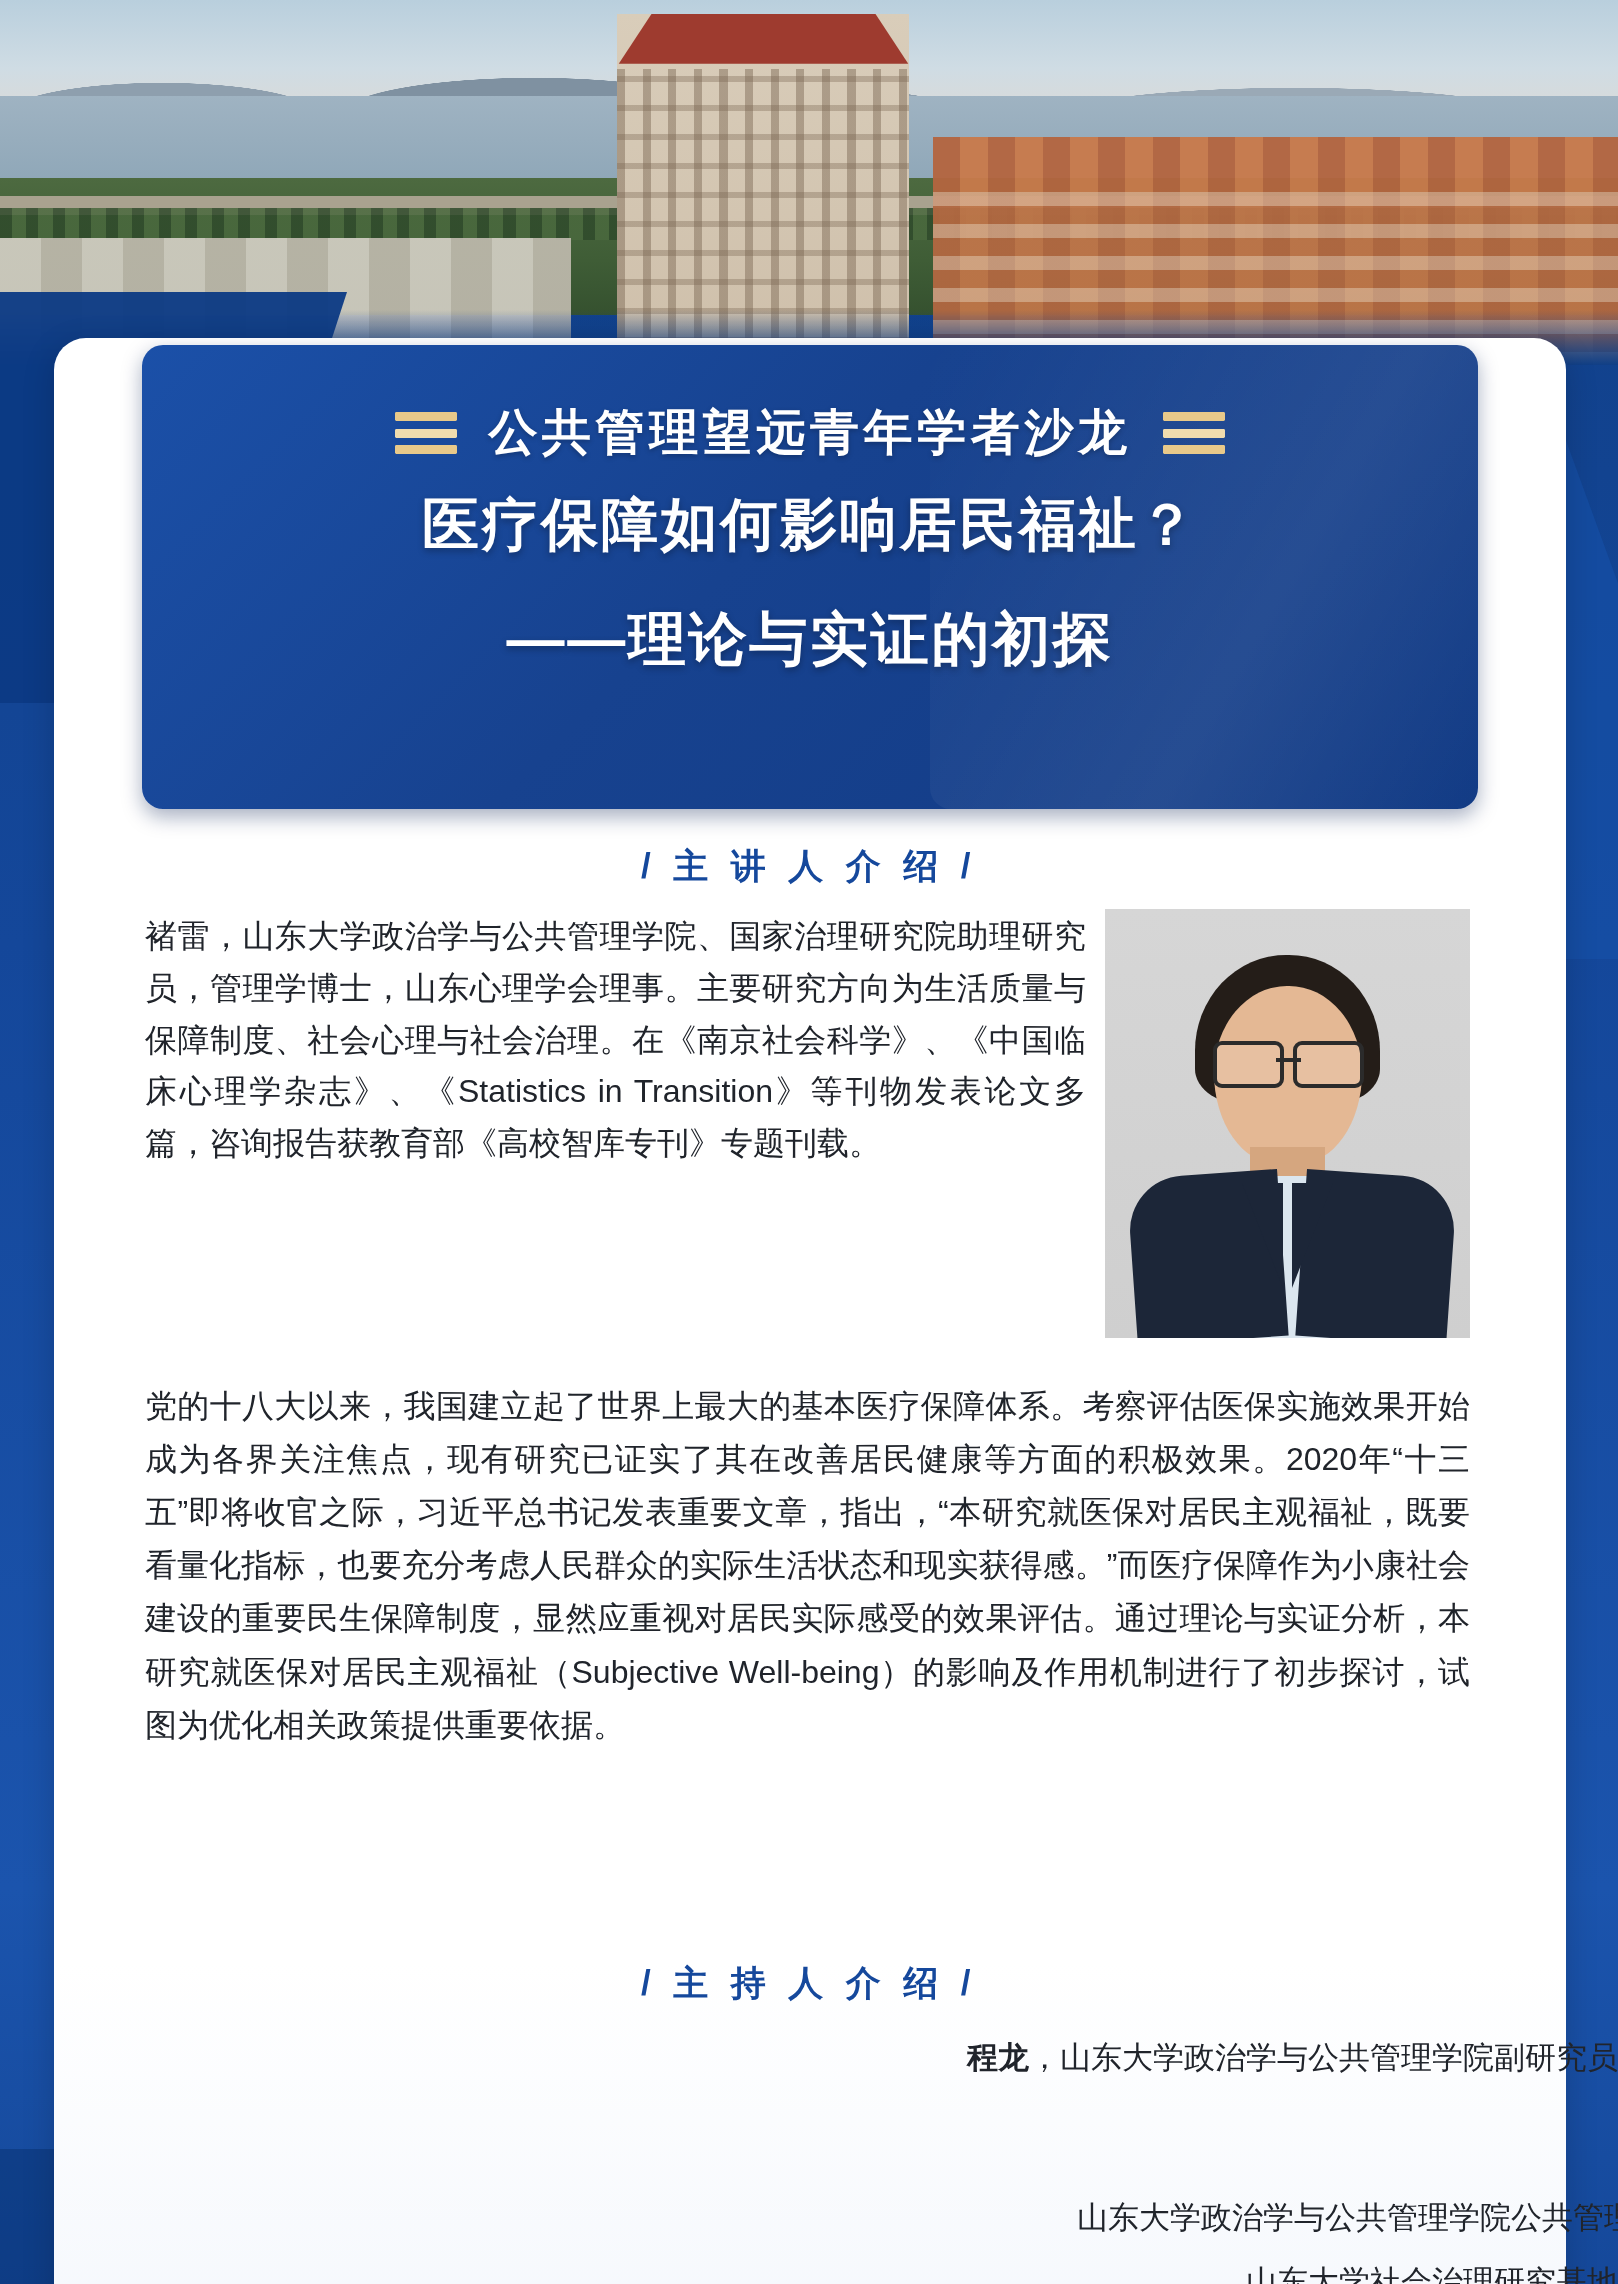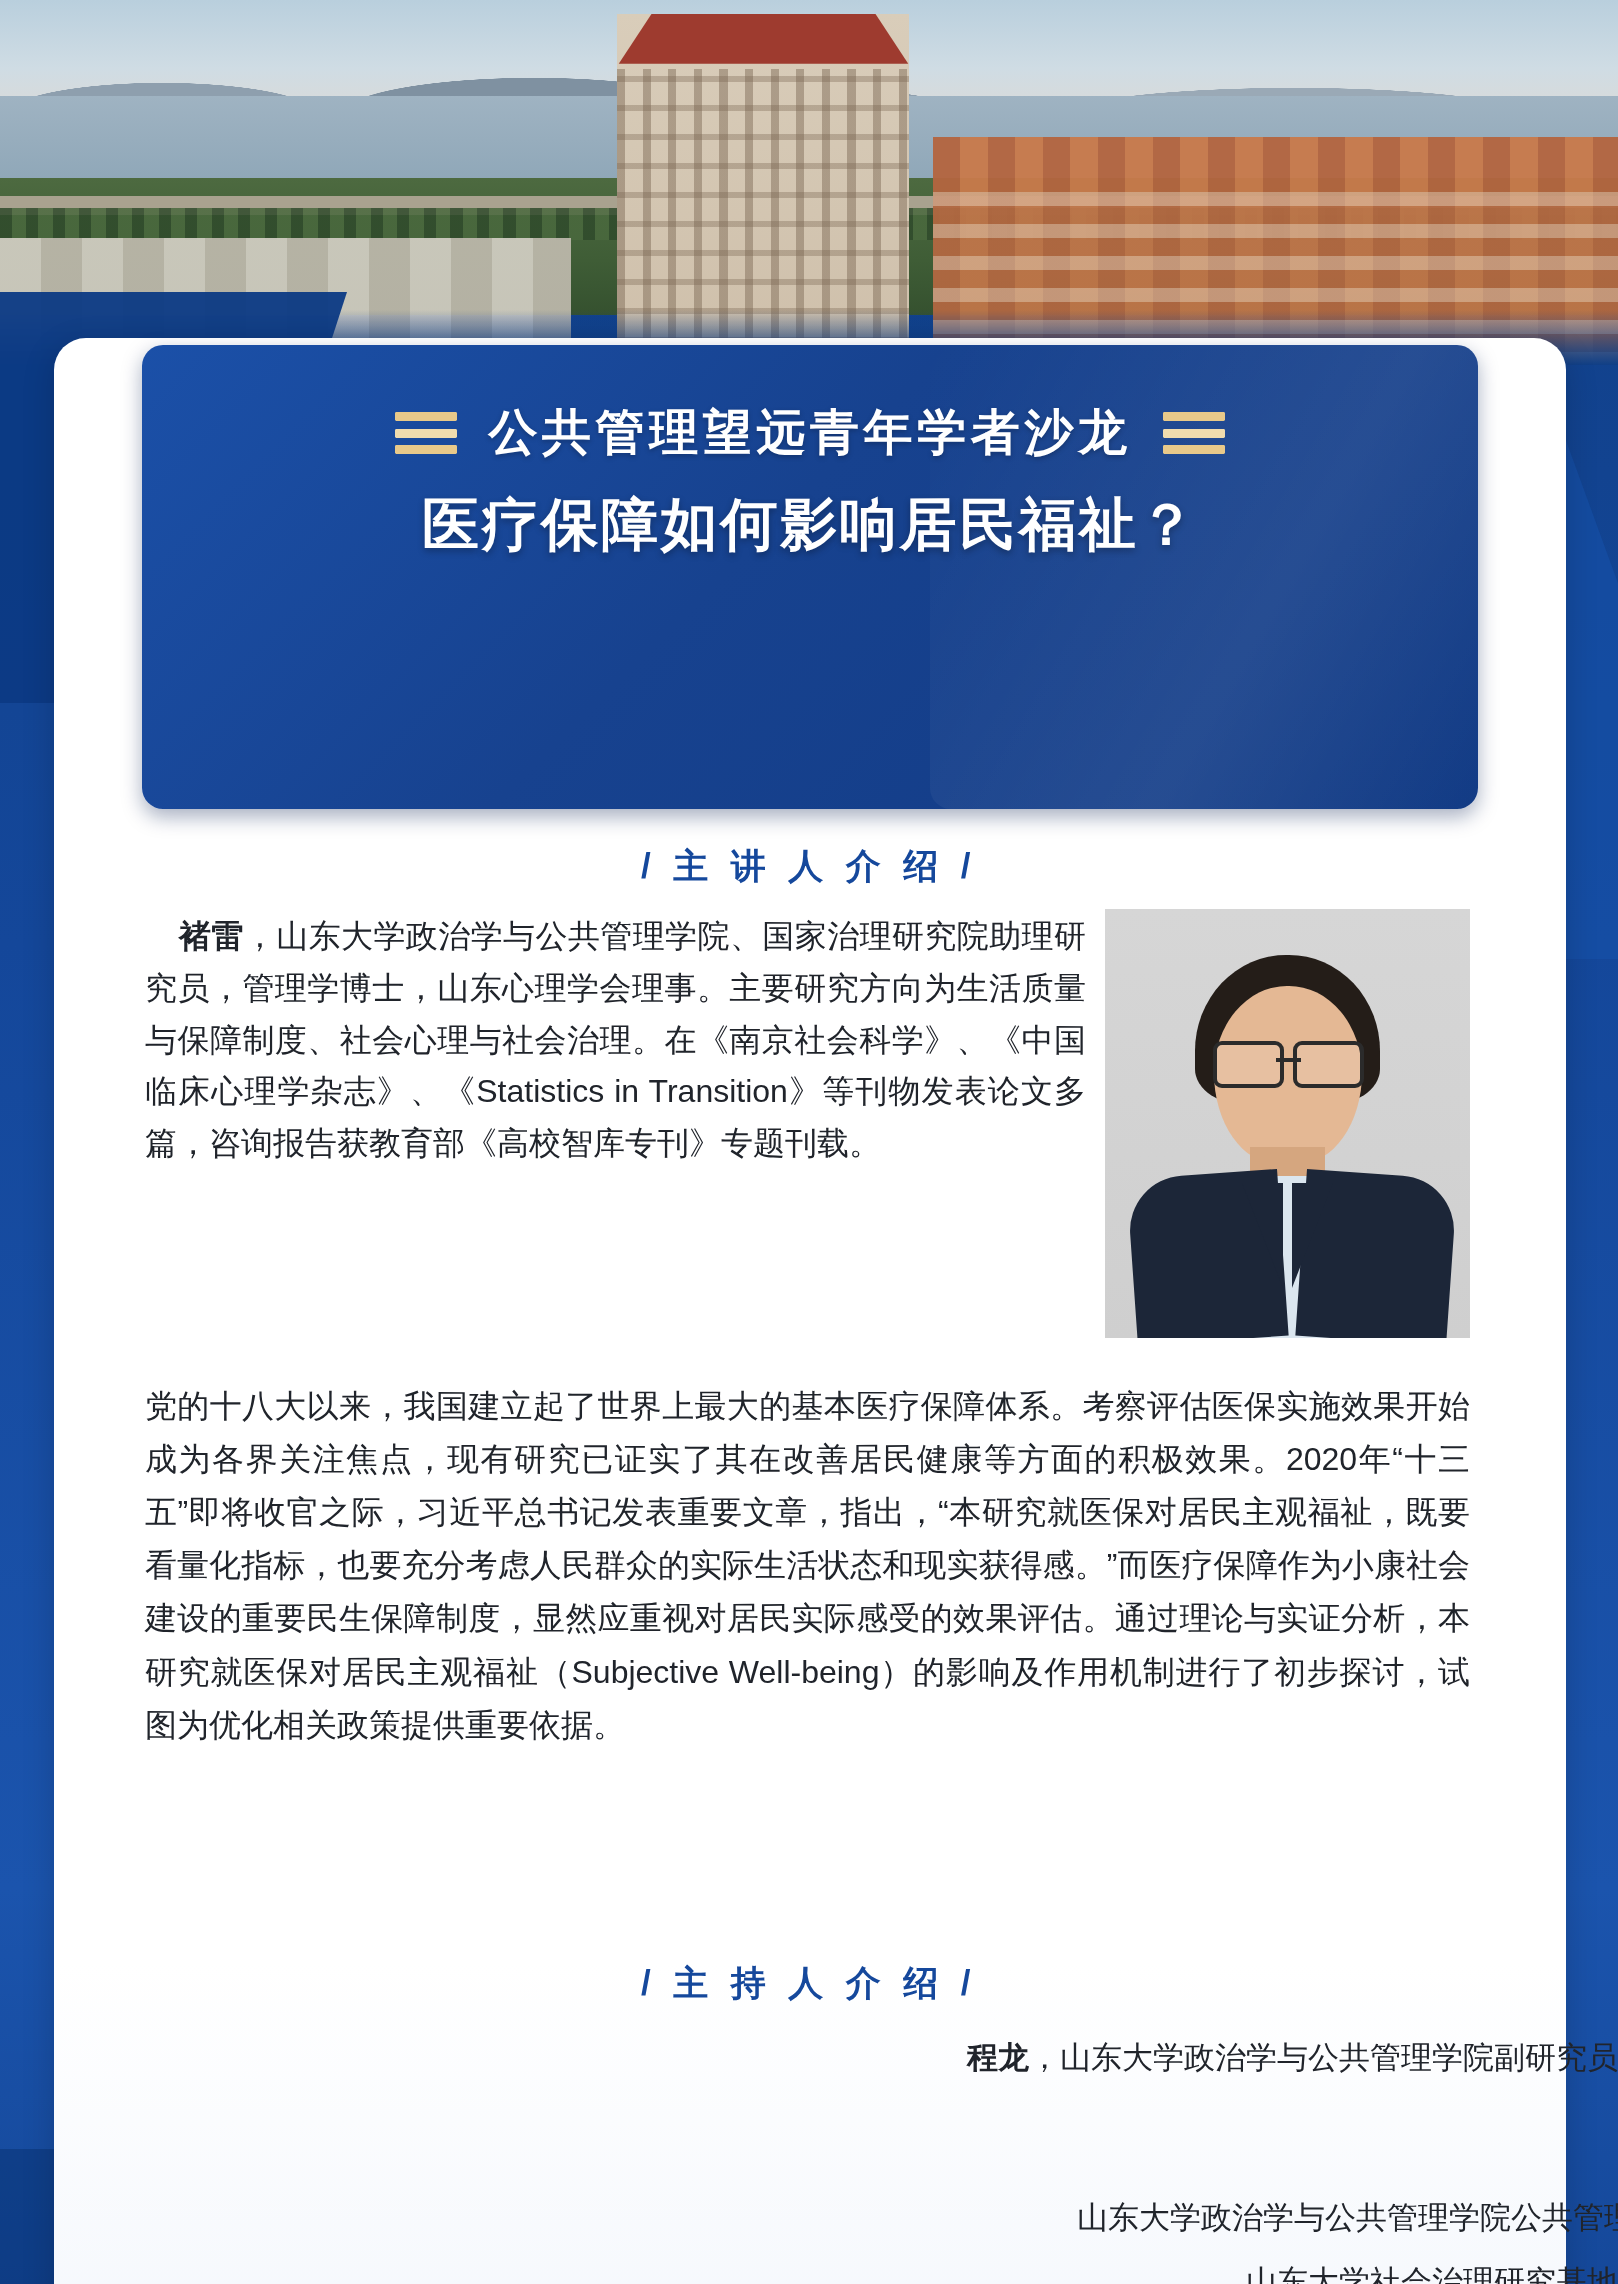--- a/index.html
+++ b/index.html
@@ -197,21 +197,21 @@
   
   .bio{
     position:absolute;
     left:145px; top:911px;
     width:941px;
     font-size:32px;
     line-height:1.62;
     color:#20242b;
     text-align:justify;
   }
-  .bio b{ font-weight:bold;margin-left:34px; }
+  .bio b{ font-weight:normal; }
   .portrait{
     position:absolute;
     left:1105px; top:909px;
     width:365px; height:429px;
     background: linear-gradient(180deg,#d6d6d6 0%, #cfcfcf 100%);
     overflow:hidden;
   }
   .p-hair{
     position:absolute; left:90px; top:46px; width:185px; height:151px;
     background:#241d18; border-radius:91px 91px 55px 55px/ 96px 96px 37px 37px;
@@ -317,20 +317,21 @@
         </span>
       <span class="salon-text">公共管理望远青年学者沙龙</span>
       <span class="bars">
           <i></i>
           <i></i>
           <i></i>
         </span>
     </div>
 
     <div class="title-main">医疗保障如何影响居民福祉？</div>
+    <div class="title-sub">——理论与实证的初探</div>
   </div>
 
   <div class="section-head" style="top:843px;">/ 主 讲 人 介 绍 /</div>
 
   <div class="bio">
     <b>褚雷</b><span>，山东大学政治学与公共管理学院、国家治理研究院助理研究员，管理学博士，山东心理学会理事。主要研究方向为生活质量与保障制度、社会心理与社会治理。在《南京社会科学》、《中国临床心理学杂志》、《Statistics in Transition》等刊物发表论文多篇，咨询报告获教育部《高校智库专刊》专题刊载。</span>
   </div>
 
   <div class="portrait">
     <div class="p-hair"></div>

